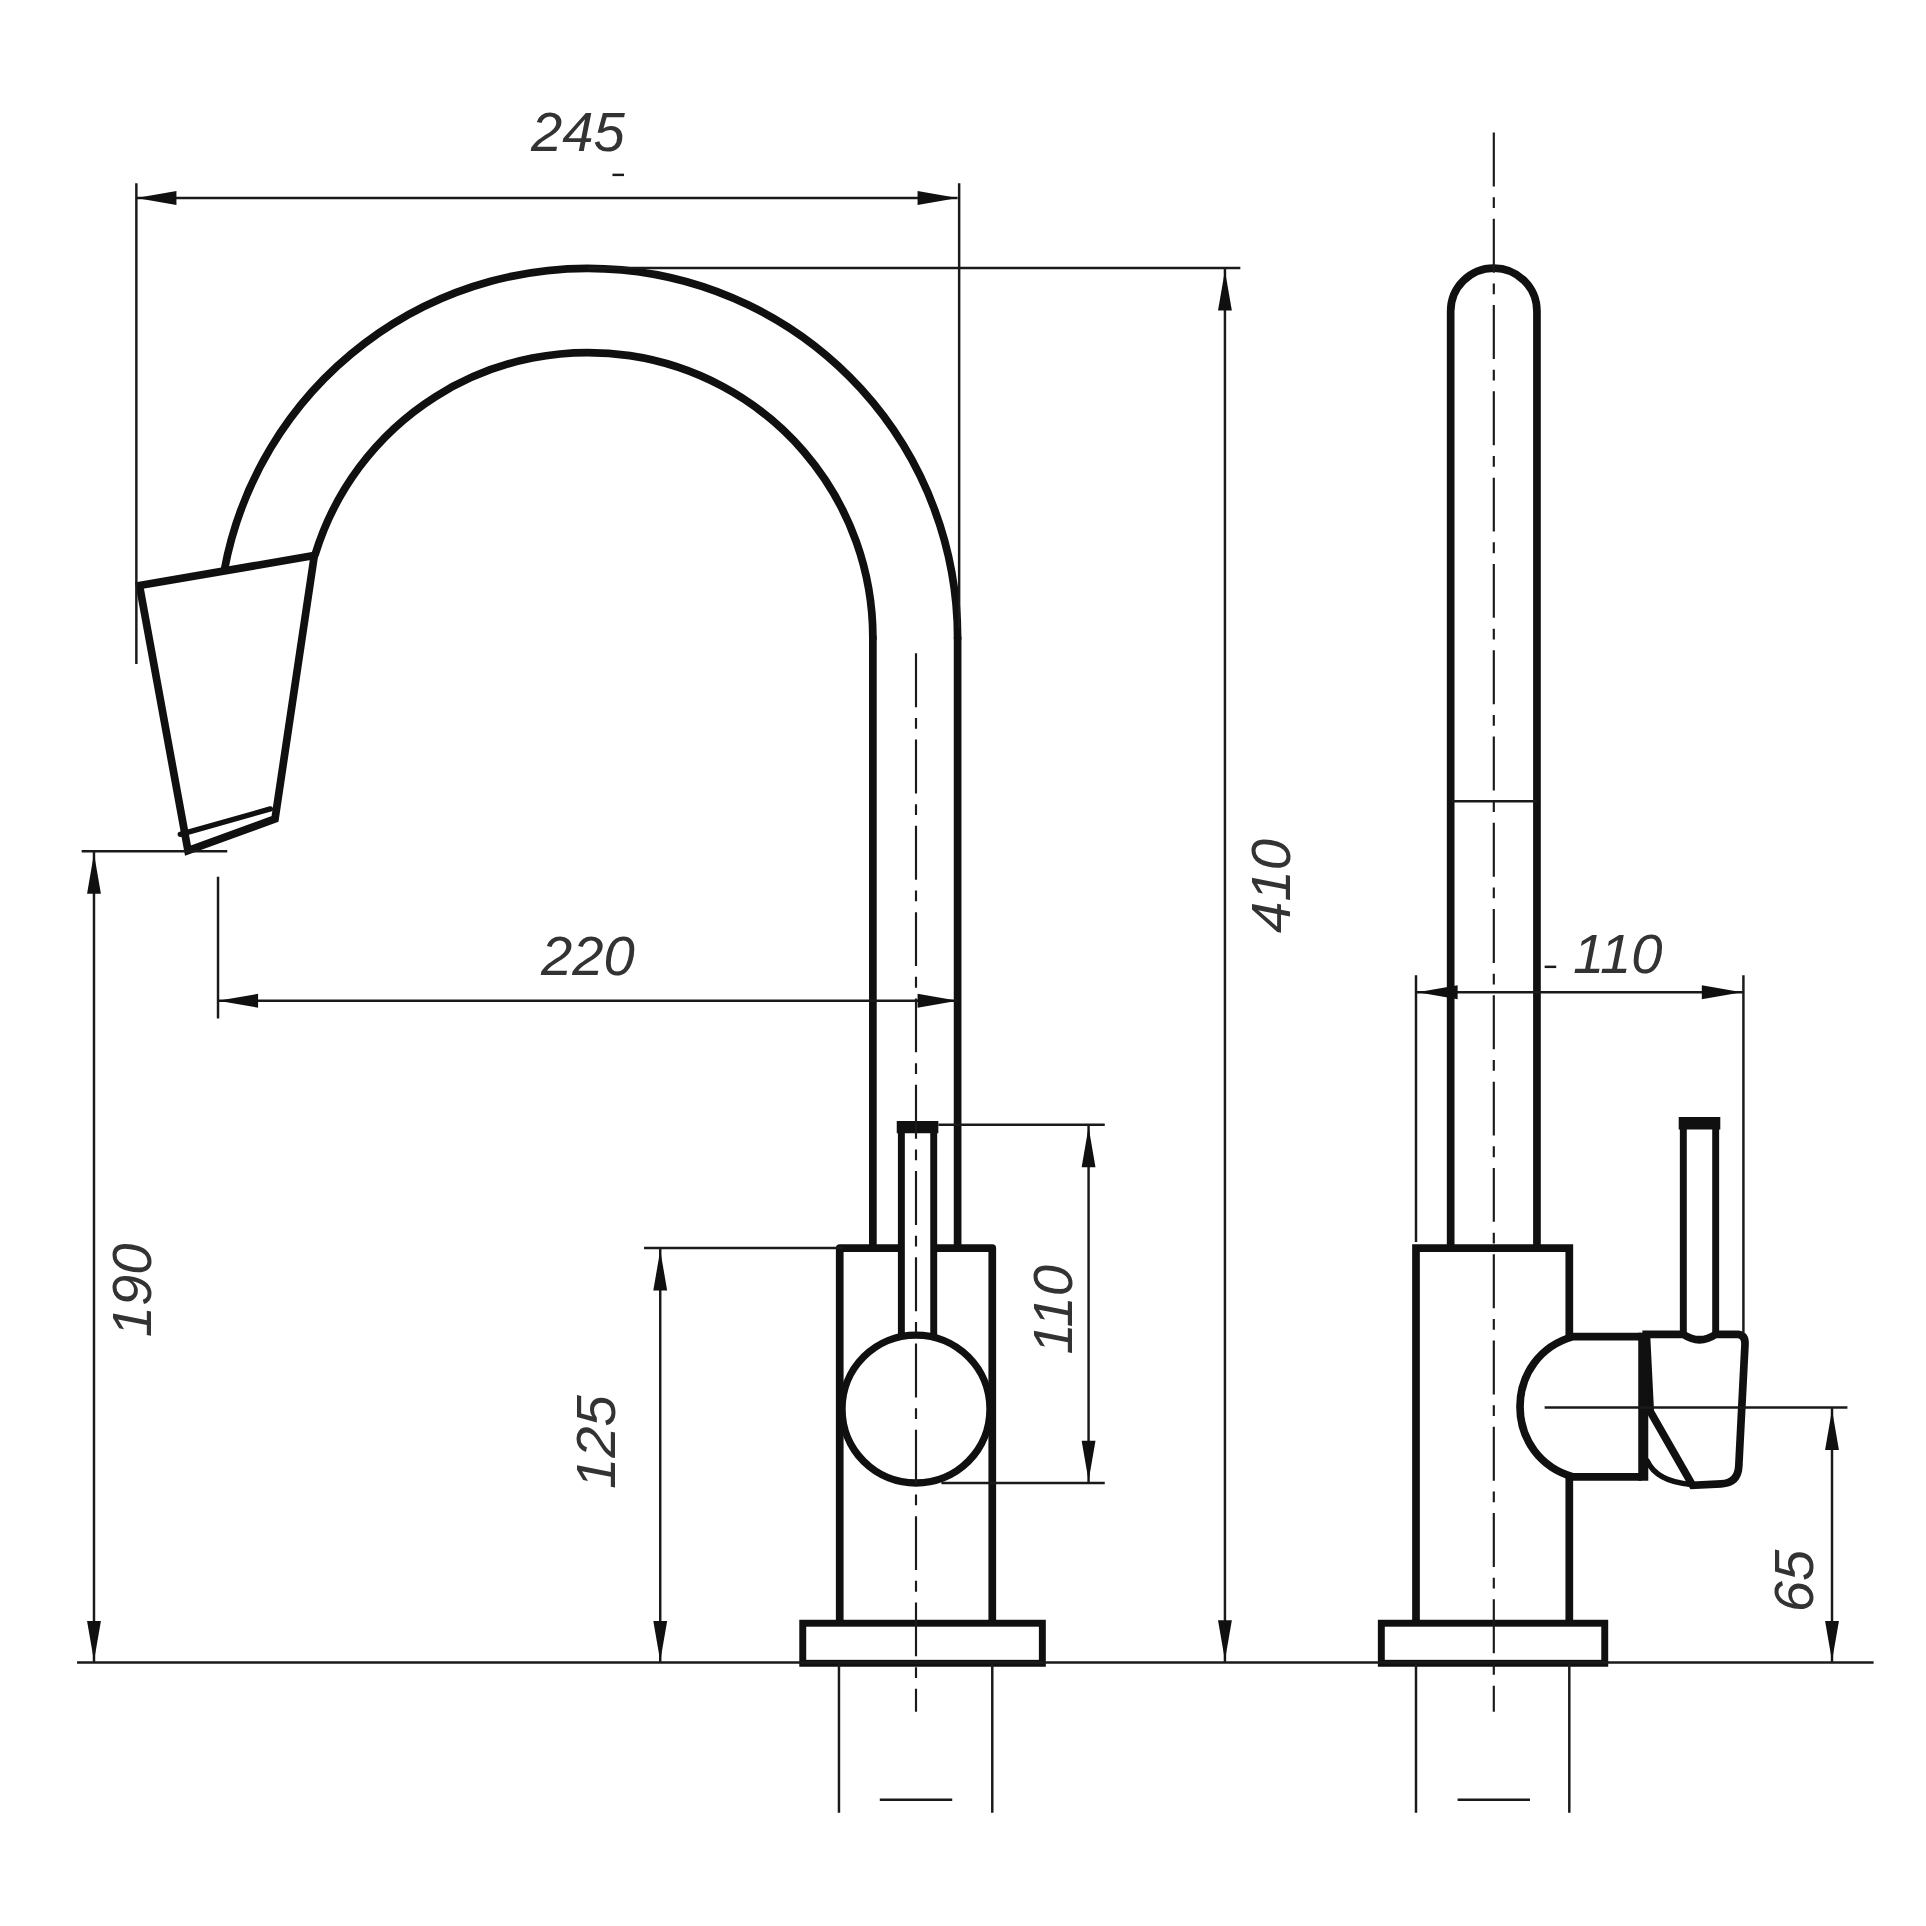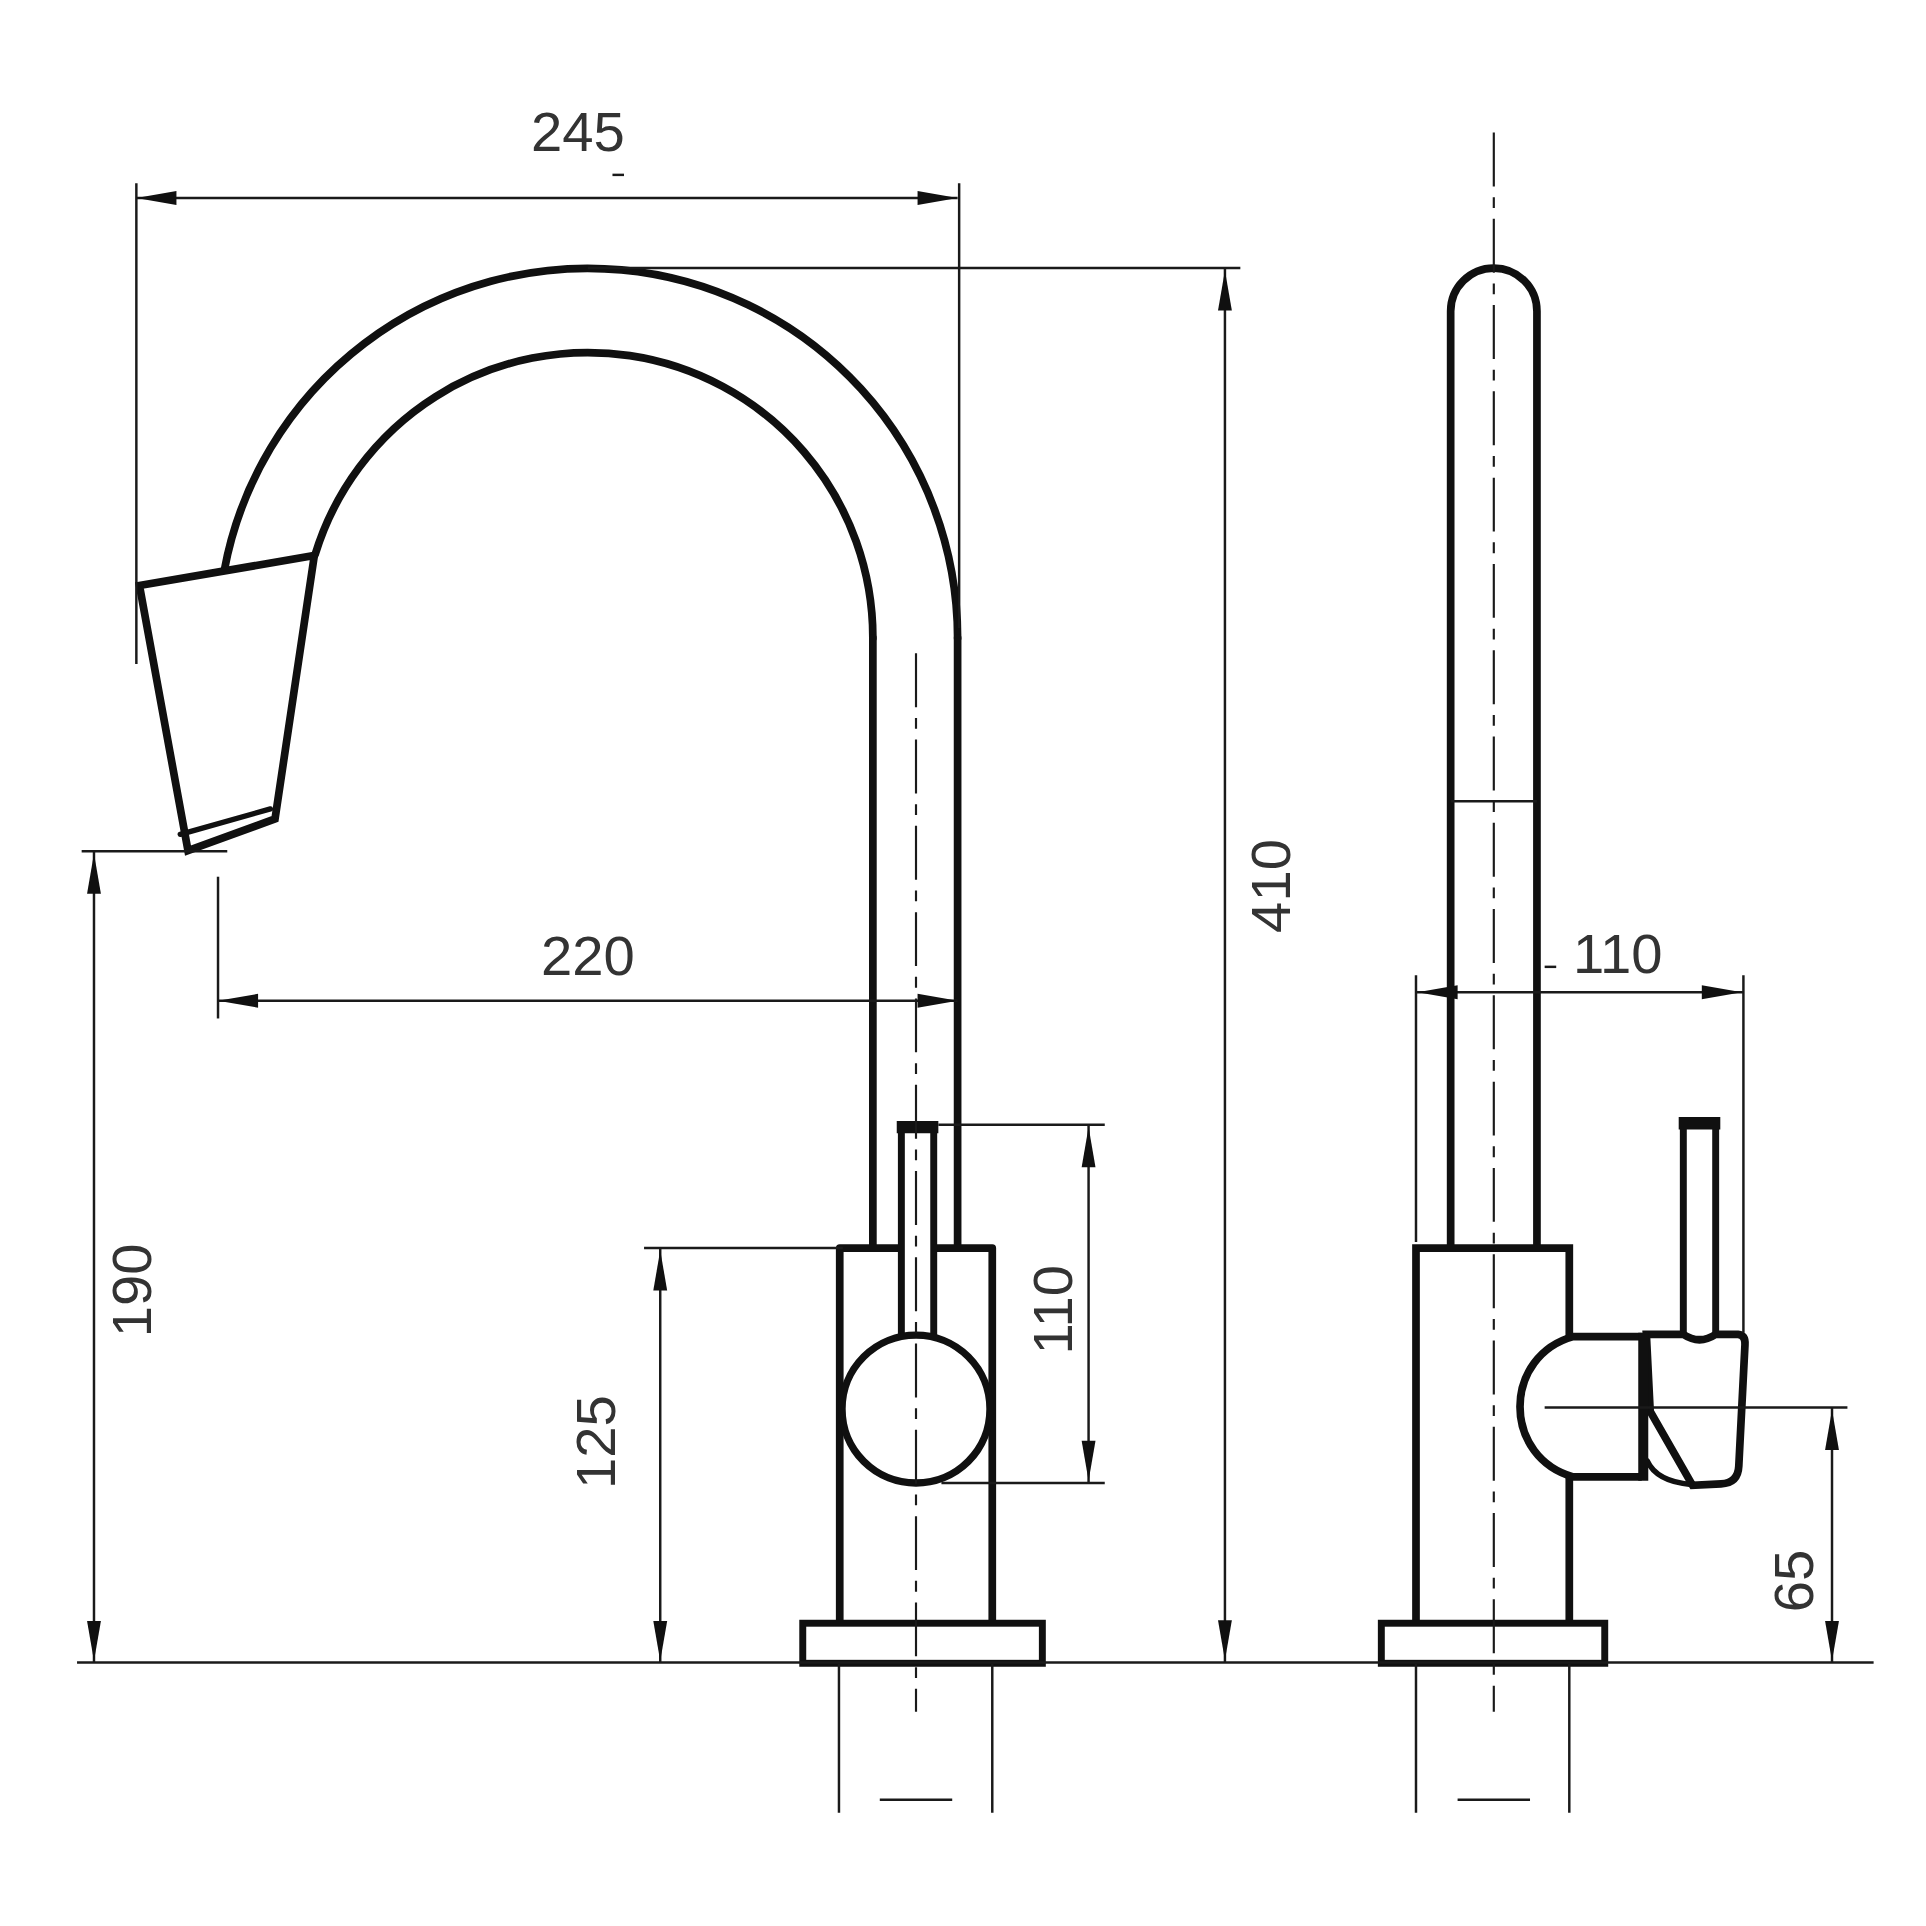--- a/index.html
+++ b/index.html
@@ -1,16 +1,16 @@
 <!DOCTYPE html>
 <html style="font-size:12.3px"><head>
 <meta charset="utf-8">
 <style>
   html,body{margin:0;padding:0;background:#fff;}
-  .page{position:relative;width:1926px;height:1926px;background:#fff;overflow:hidden;}
+  .page{position:relative;width:1926px;height:1926px;background:#fff;overflow:hidden;font-style:italic;}
   svg{display:block}
   text{font-family:"Liberation Sans","DejaVu Sans",sans-serif;font-size:73px;fill:#333;}
   .thick{stroke:#101010;stroke-width:10;fill:none;stroke-linecap:round;}
   .thick-fill{stroke:#101010;stroke-width:10;fill:#fff;}
   .cap{stroke:#101010;stroke-width:13;fill:none;stroke-linecap:butt;}
   .med{stroke:#101010;stroke-width:7;fill:none;stroke-linecap:round;}
   .thin{stroke:#1a1a1a;stroke-width:3.2;fill:none;stroke-linecap:butt;}
   .center{stroke:#1a1a1a;stroke-width:2.8;fill:none;stroke-dasharray:70 14 14 14;}
   .arrow{fill:#101010;stroke:none;}
 </style>

